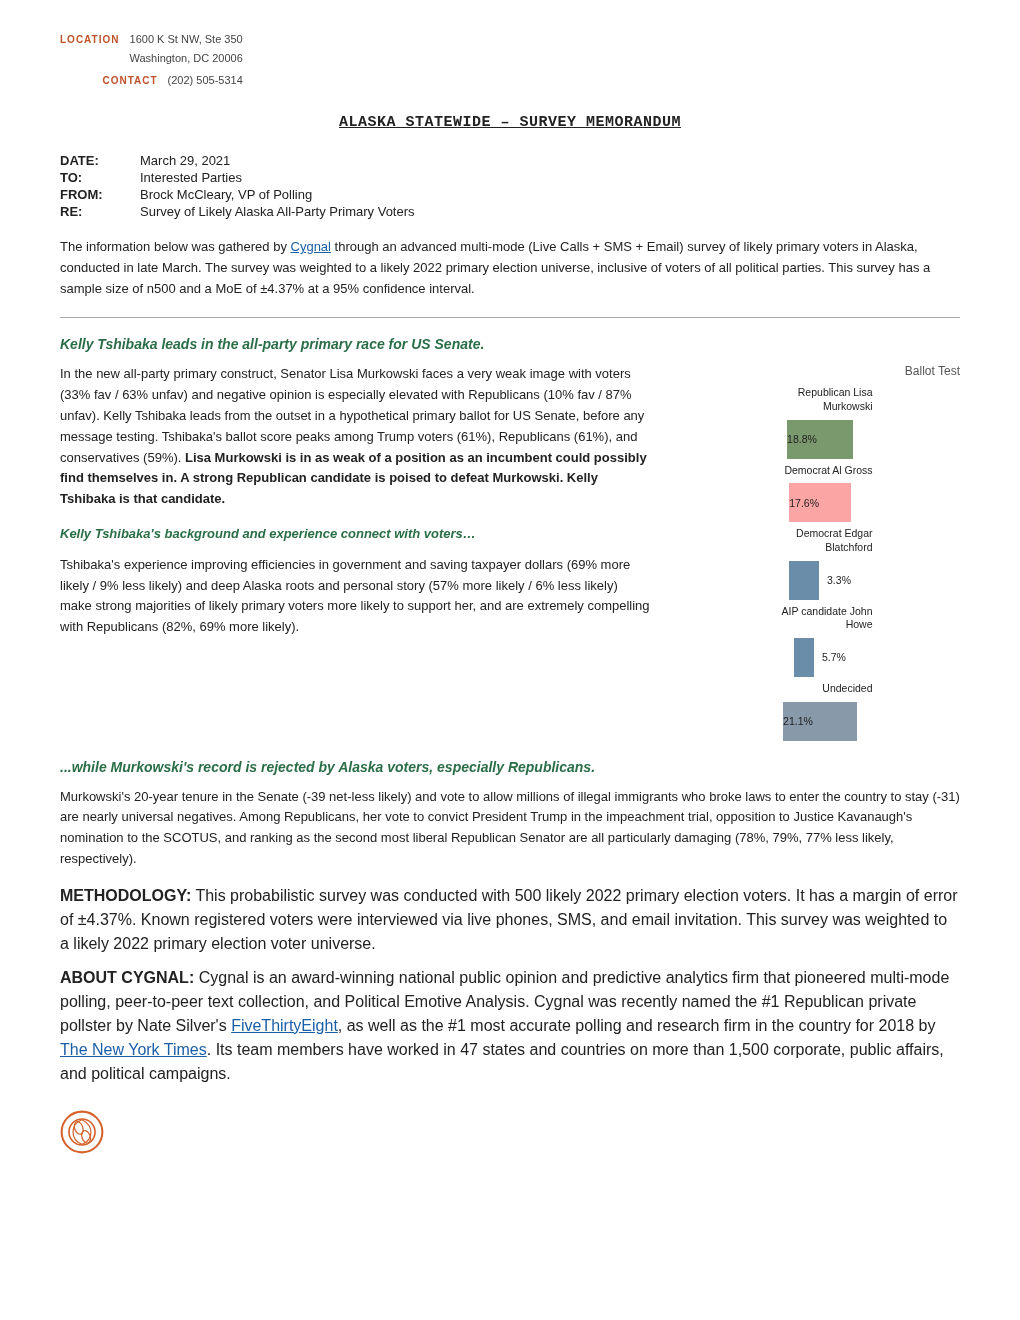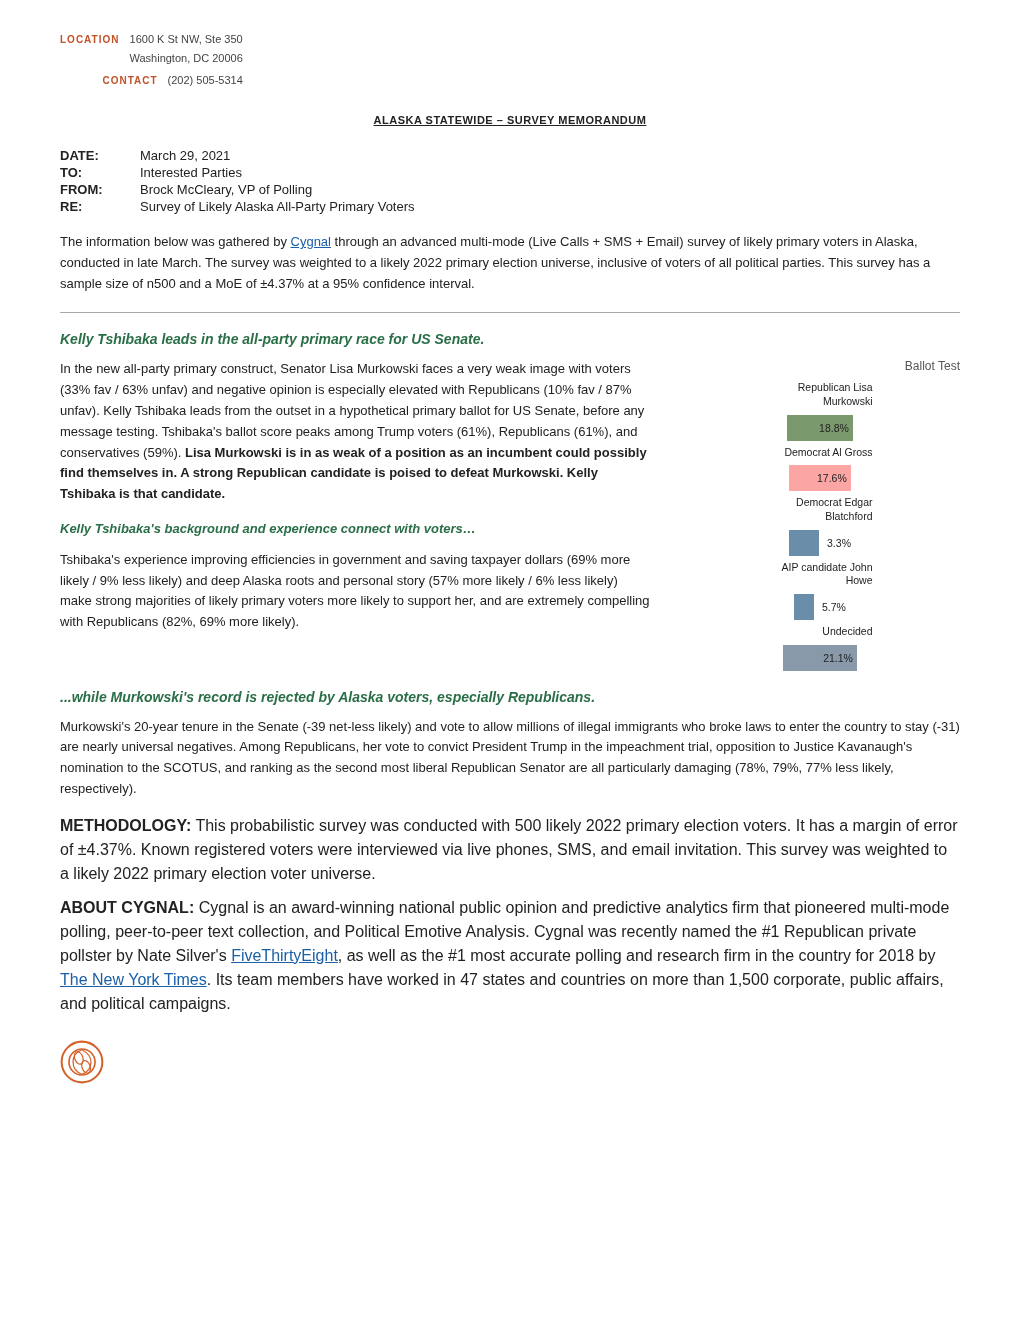--- a/index.html
+++ b/index.html
@@ -56,25 +56,26 @@
     }
     .contact-row {
       display: flex;
       align-items: baseline;
       justify-content: flex-end;
       gap: 4px;
     }
     
     .doc-title {
       text-align: center;
-      font-size: 11px;
+      font-size: 15px;
       font-weight: bold;
       text-decoration: underline;
       margin-bottom: 22px;
       letter-spacing: 0.5px;
+      font-family: Liberation Mono, monospace;
     }
     
     .meta-table {
       margin-bottom: 18px;
       font-size: 13px;
     }
     .meta-row {
       display: flex;
       margin-bottom: 2px;
     }
@@ -149,24 +150,24 @@
       flex-shrink: 0;
       line-height: 1.3;
     }
     .bar-container {
       flex: 1;
       display: flex;
       align-items: center;
       gap: 4px;
     }
     .bar-fill {
-      height: 26px;
+      height: 39px;
       display: flex;
       align-items: center;
-      justify-content: flex-end;
+      justify-content: flex-start;
       padding-right: 4px;
     }
     .bar-value {
       font-size: 10.5px;
       color: #222;
       white-space: nowrap;
     }
     
     .sub-section-heading {
       font-style: italic;

